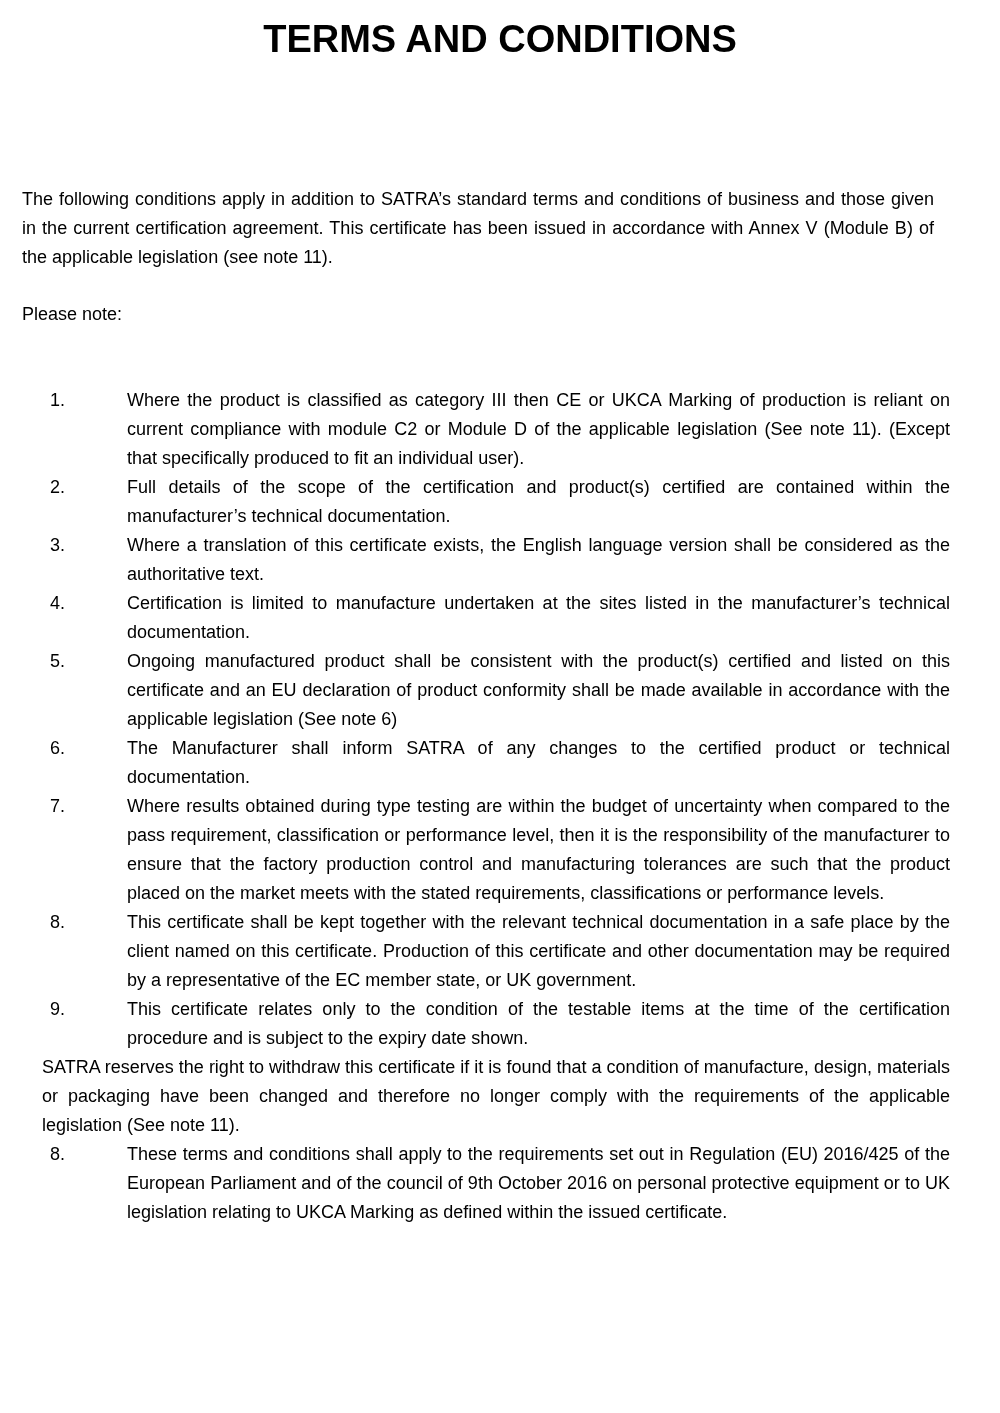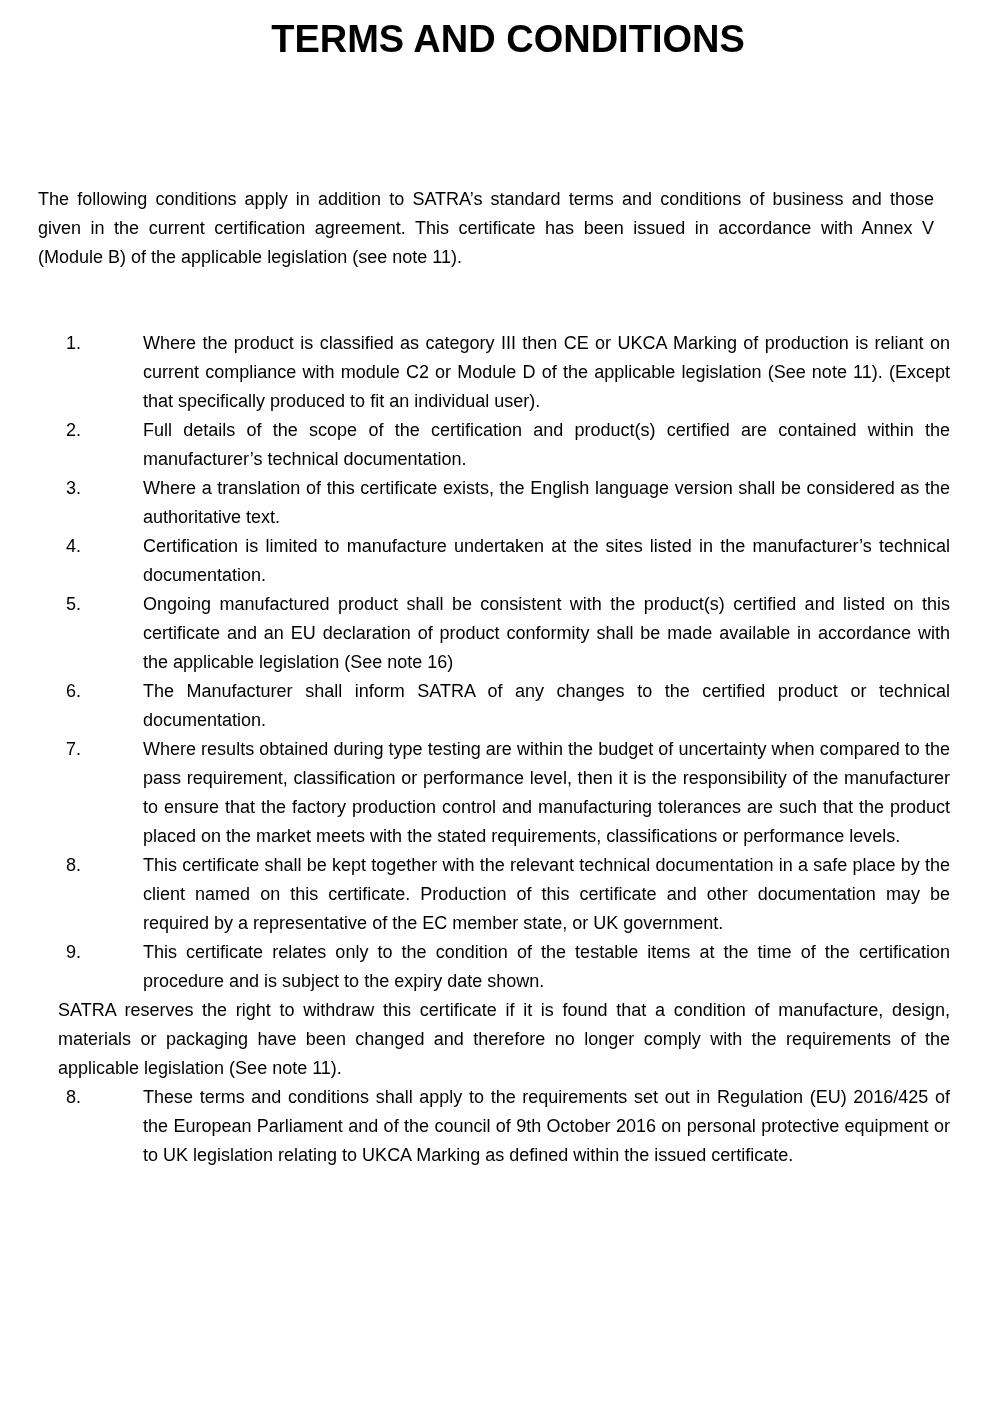--- a/index.html
+++ b/index.html
@@ -7,21 +7,20 @@
     width: 1000px;
     height: 1413px;
     background: #ffffff;
     color: #000000;
     font-family: "Liberation Sans", sans-serif;
     font-size: 18px;
     line-height: 29px;
     position: relative;
     overflow: hidden;
     box-sizing: border-box;
-    padding-left: 16px;
   }
   .title {
     margin: 0;
     padding-top: 16px;
     font-size: 38px;
     line-height: 46px;
     font-weight: bold;
     text-align: center;
     letter-spacing: 0px;
   }
@@ -64,20 +63,21 @@
 </style>
 </head>
 <body>
 
 <div class="page">
 
   <h1 class="title">TERMS AND CONDITIONS</h1>
 
   <p class="intro">The following conditions apply in addition to SATRA’s standard terms and conditions of business and those given in the current certification agreement. This certificate has been issued in accordance with Annex V (Module B) of the applicable legislation (see note 11).</p>
 
+  <p class="note-label">Please note:</p>
 
   <div class="notes">
 
     <div class="list-item">
       <span class="num">1.</span>
       <span class="item-text">Where the product is classified as category III then CE or UKCA Marking of production is reliant on current compliance with module C2 or Module D of the applicable legislation (See note 11). (Except that specifically produced to fit an individual user).</span>
     </div>
 
     <div class="list-item">
       <span class="num">2.</span>
@@ -89,21 +89,21 @@
       <span class="item-text">Where a translation of this certificate exists, the English language version shall be considered as the authoritative text.</span>
     </div>
 
     <div class="list-item">
       <span class="num">4.</span>
       <span class="item-text">Certification is limited to manufacture undertaken at the sites listed in the manufacturer’s technical documentation.</span>
     </div>
 
     <div class="list-item">
       <span class="num">5.</span>
-      <span class="item-text">Ongoing manufactured product shall be consistent with the product(s) certified and listed on this certificate and an EU declaration of product conformity shall be made available in accordance with the applicable legislation (See note 16)</span>
+      <span class="item-text">Ongoing manufactured product shall be consistent with the product(s) certified and listed on this certificate and an EU declaration of product conformity shall be made available in accordance with the applicable legislation (See note 6)</span>
     </div>
 
     <div class="list-item">
       <span class="num">6.</span>
       <span class="item-text">The Manufacturer shall inform SATRA of any changes to the certified product or technical documentation.</span>
     </div>
 
     <div class="list-item">
       <span class="num">7.</span>
       <span class="item-text">Where results obtained during type testing are within the budget of uncertainty when compared to the pass requirement, classification or performance level, then it is the responsibility of the manufacturer to ensure that the factory production control and manufacturing tolerances are such that the product placed on the market meets with the stated requirements, classifications or performance levels.</span>

